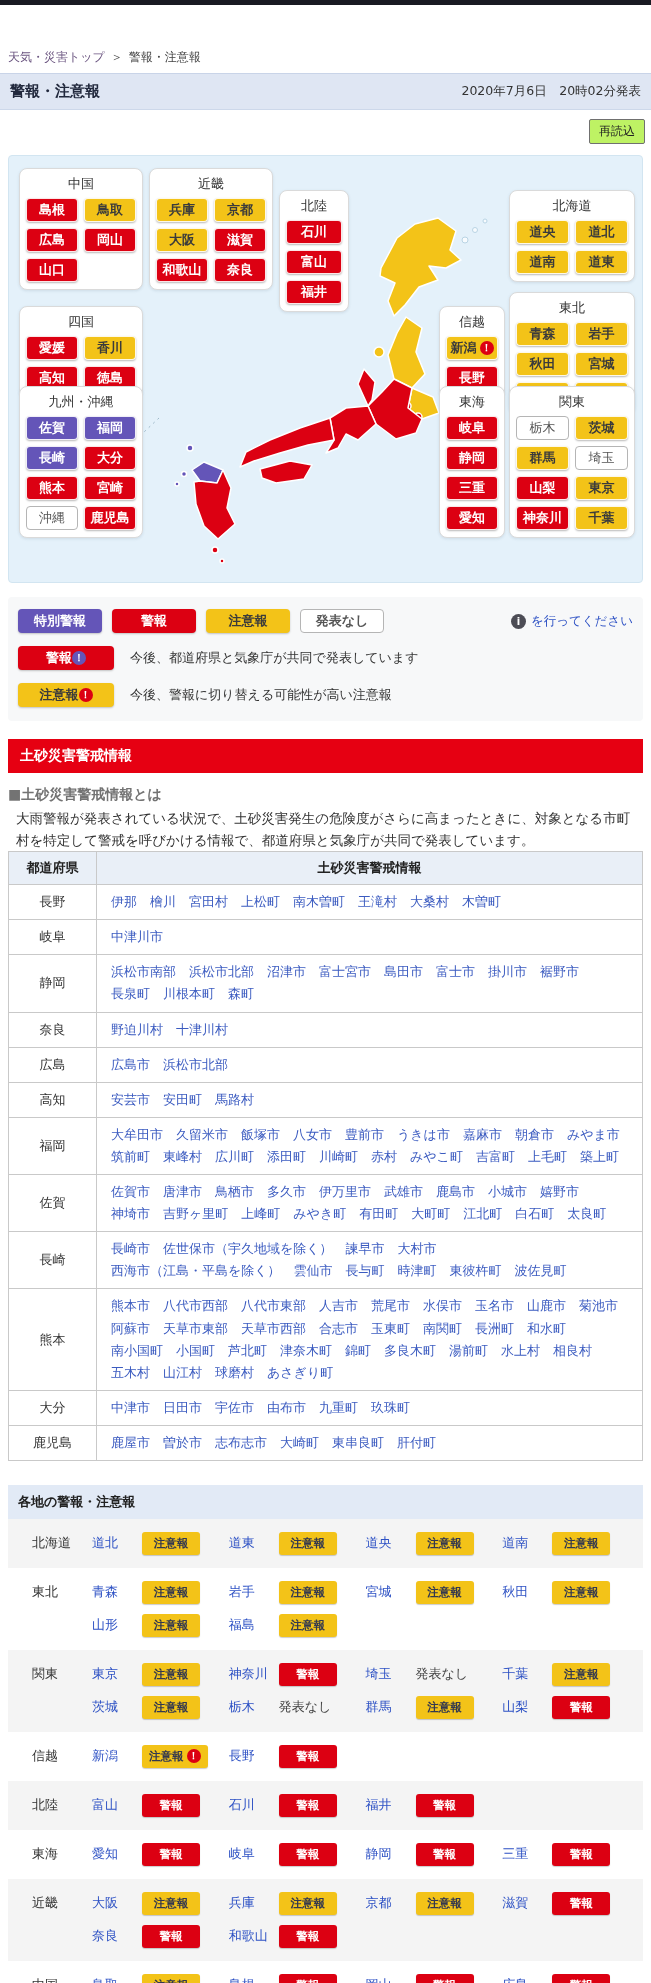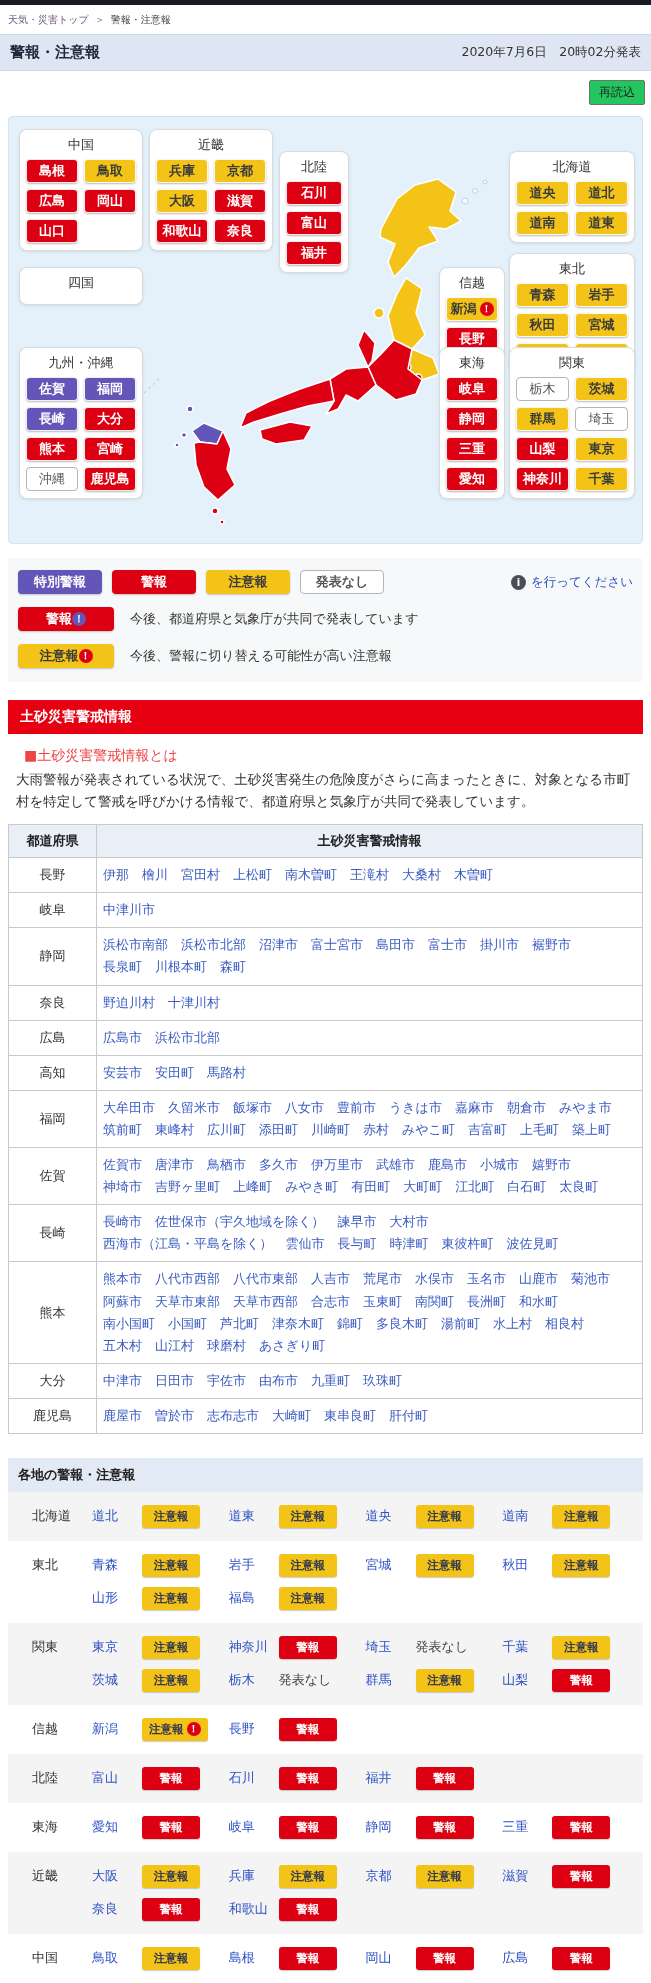--- a/index.html
+++ b/index.html
@@ -11,32 +11,32 @@
   *{box-sizing:border-box;}
   html,body{margin:0;padding:0;}
   body{
     width:651px;
     background:#fff;
     color:#333;
     font-family:"DejaVu Sans","Liberation Sans",sans-serif;
     font-size:13px;
   }
   .topbar{height:5px;background:#191a22;}
-  .breadcrumb{padding:8px 8px 7px;font-size:10px;}
+  .breadcrumb{padding:8px 8px 7px;font-size:12px;margin-top:36px;}
   .breadcrumb a{color:#6b5580;text-decoration:none;cursor:pointer;}
   .breadcrumb .sep{color:#555;margin:0 6px;}
   .breadcrumb .current{color:#444;}
   .page-header{
     background:#dfe6f3;border-top:1px solid #c9d4e8;border-bottom:1px solid #cdd8ea;
     padding:8px 10px;display:flex;justify-content:space-between;align-items:center;
   }
   .page-header h1{font-size:15px;margin:0;color:#22293d;font-weight:bold;}
   .published{font-size:12.5px;color:#333;}
   .refresh-row{display:flex;justify-content:flex-end;align-items:center;gap:8px;padding:9px 6px;font-size:12.5px;}
-  .refresh-btn{font-size:12px;color:#222;border:1px solid #707070;background:#22c55e;padding:3px 9px;border-radius:2px;cursor:pointer;}
+  .refresh-btn{font-size:12px;color:#222;border:1px solid #707070;background:#bef264;padding:3px 9px;border-radius:2px;cursor:pointer;}
 
   
   .map-panel{position:relative;margin:2px 8px 0;width:635px;height:428px;background:#e4f1fa;border:1px solid #d2e5f1;border-radius:4px;overflow:hidden;}
   .map-panel svg{position:absolute;left:0;top:0;}
   .m-adv{fill:var(--advisory);stroke:#fff;stroke-width:1.5;stroke-linejoin:round;}
   .m-warn{fill:var(--warning);stroke:#fff;stroke-width:1.5;stroke-linejoin:round;}
   .m-spec{fill:var(--special);stroke:#fff;stroke-width:1.5;stroke-linejoin:round;}
   .m-isle{fill:#f7fbfe;stroke:#b9d4e4;stroke-width:1;}
   .region-box{position:absolute;background:#fff;border:1px solid #dadada;border-radius:8px;box-shadow:0 1px 3px rgba(40,70,100,.12);padding:4px 6px 7px;}
   .region-box .rtitle{text-align:center;font-size:13px;color:#333;padding:2px 0 5px;}
@@ -59,27 +59,27 @@
     font-size:13px;font-weight:bold;box-shadow:0 1px 2px rgba(0,0,0,.22);}
   .legend-badge.lv-none{box-shadow:none;}
   .about-link{margin-left:auto;display:flex;align-items:center;gap:5px;color:var(--link);font-size:12.5px;cursor:pointer;text-decoration:none;}
   .info-icon{width:15px;height:15px;border-radius:50%;background:#4c4c55;color:#fff;font-size:10px;font-weight:bold;
     display:flex;align-items:center;justify-content:center;font-style:normal;}
   .note-row{display:flex;align-items:center;gap:16px;margin-top:13px;font-size:13px;color:#333;}
   .note-badge{min-width:96px;}
 
   
   .section-red{margin:18px 8px 0;background:#e60012;color:#fff;font-weight:bold;font-size:14px;padding:8px 12px;}
-  .landslide-heading{font-size:14px;font-weight:normal;margin:13px 24px 4px;color:#ef4444;}
+  .landslide-heading{font-size:14px;font-weight:bold;margin:13px 8px 4px;color:#737373;}
   .landslide-desc{font-size:13.5px;margin:0 16px;line-height:1.6;color:#333;}
-  .muni-table{margin:12px 8px 0;border-collapse:collapse;width:635px;font-size:13px;}
+  .muni-table{margin:0 8px 0;border-collapse:collapse;width:635px;font-size:13px;}
   .muni-table th{background:#e9eff7;border:1px solid #c9c9c9;padding:7px 6px;font-size:13px;color:#222;}
   .muni-table td{border:1px solid #c9c9c9;}
   .muni-table td.pref{width:88px;text-align:center;color:#333;padding:6px 4px;}
-  .muni-table td.munis{padding:6px 6px;color:#3b5bc0;line-height:1.7;white-space:pre-line;cursor:pointer;}
+  .muni-table td.munis{padding:6px 14px;color:#3b5bc0;line-height:1.7;white-space:pre-line;cursor:pointer;}
 
   
   .section-blue{margin:24px 8px 0;background:#e2eaf6;padding:8px 10px;font-weight:bold;font-size:13px;color:#222;}
   .local-rows{margin:0 8px;font-size:13px;}
   .local-row{display:grid;grid-template-columns:60px 1fr 1fr 1fr 1fr;row-gap:10px;align-items:center;padding:13px 4px 13px 24px;}
   .local-row.alt{background:#f4f4f4;}
   .region-name{color:#333;}
   .local-item{display:flex;align-items:center;gap:8px;}
   .pref-link{color:var(--link);min-width:42px;cursor:pointer;}
   .local-badge{min-width:58px;height:23px;padding:0 7px;border-radius:3px;font-size:11.5px;font-weight:bold;
@@ -290,20 +290,34 @@
           <div class="map-badge lv-warning">
             <span>神奈川</span>
           </div>
           <div class="map-badge lv-advisory">
             <span>千葉</span>
           </div>
         </div>
       </div>
       <div class="region-box" style="left: 10px; top: 150px; width: 124px;">
         <div class="rtitle">四国</div>
+        <div class="region-grid" style="grid-template-columns: repeat(2, 1fr);">
+          <div class="map-badge lv-warning">
+            <span>愛媛</span>
+          </div>
+          <div class="map-badge lv-advisory">
+            <span>香川</span>
+          </div>
+          <div class="map-badge lv-warning">
+            <span>高知</span>
+          </div>
+          <div class="map-badge lv-warning">
+            <span>徳島</span>
+          </div>
+        </div>
       </div>
       <div class="region-box" style="left: 10px; top: 230px; width: 124px;">
         <div class="rtitle">九州・沖縄</div>
         <div class="region-grid" style="grid-template-columns: repeat(2, 1fr);">
           <div class="map-badge lv-special">
             <span>佐賀</span>
           </div>
           <div class="map-badge lv-special">
             <span>福岡</span>
           </div>

